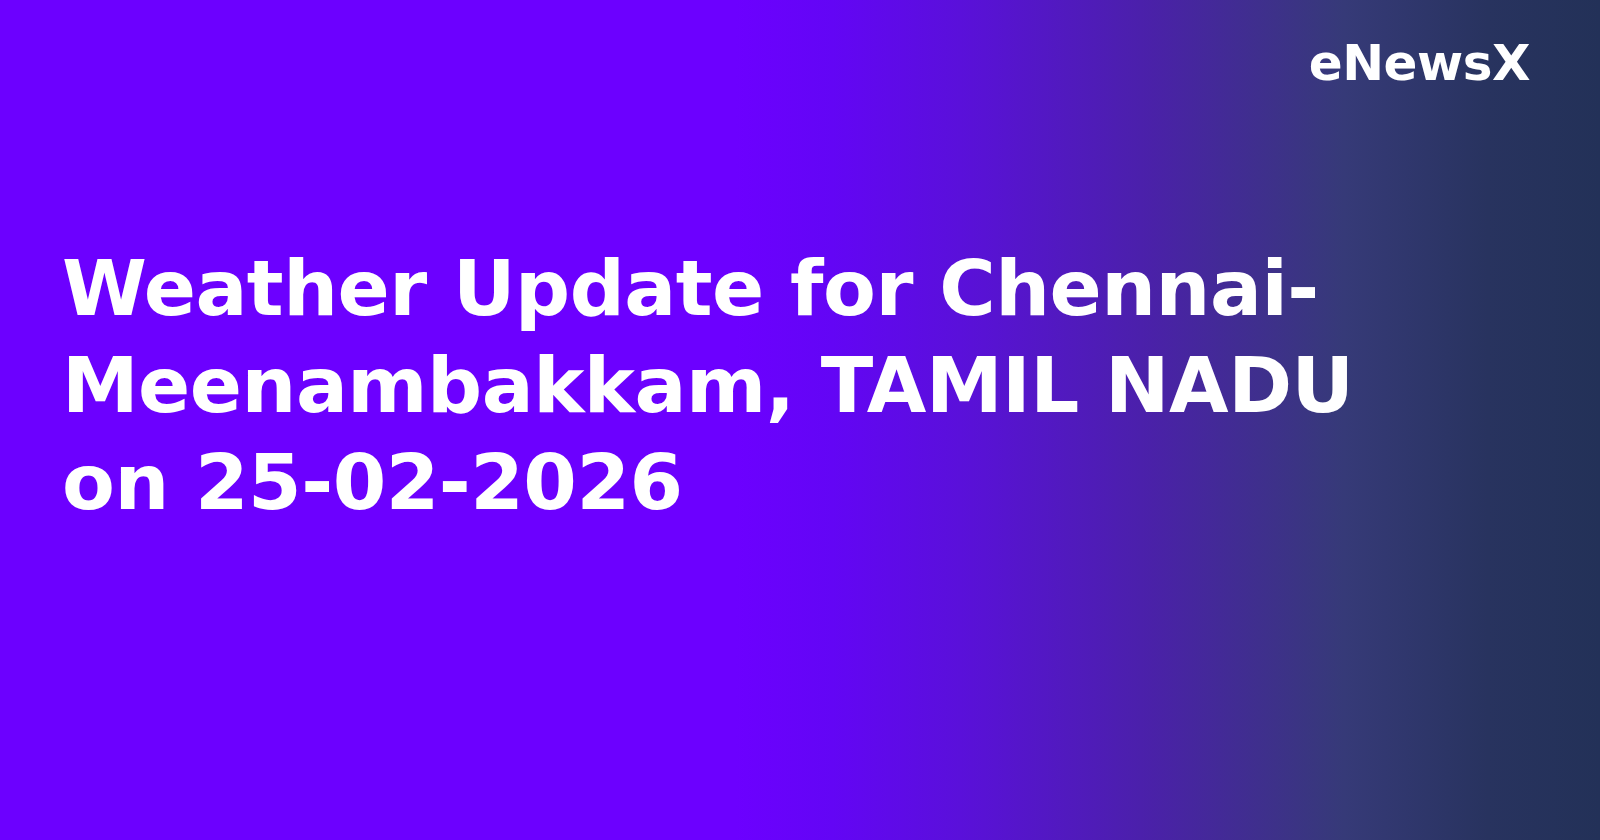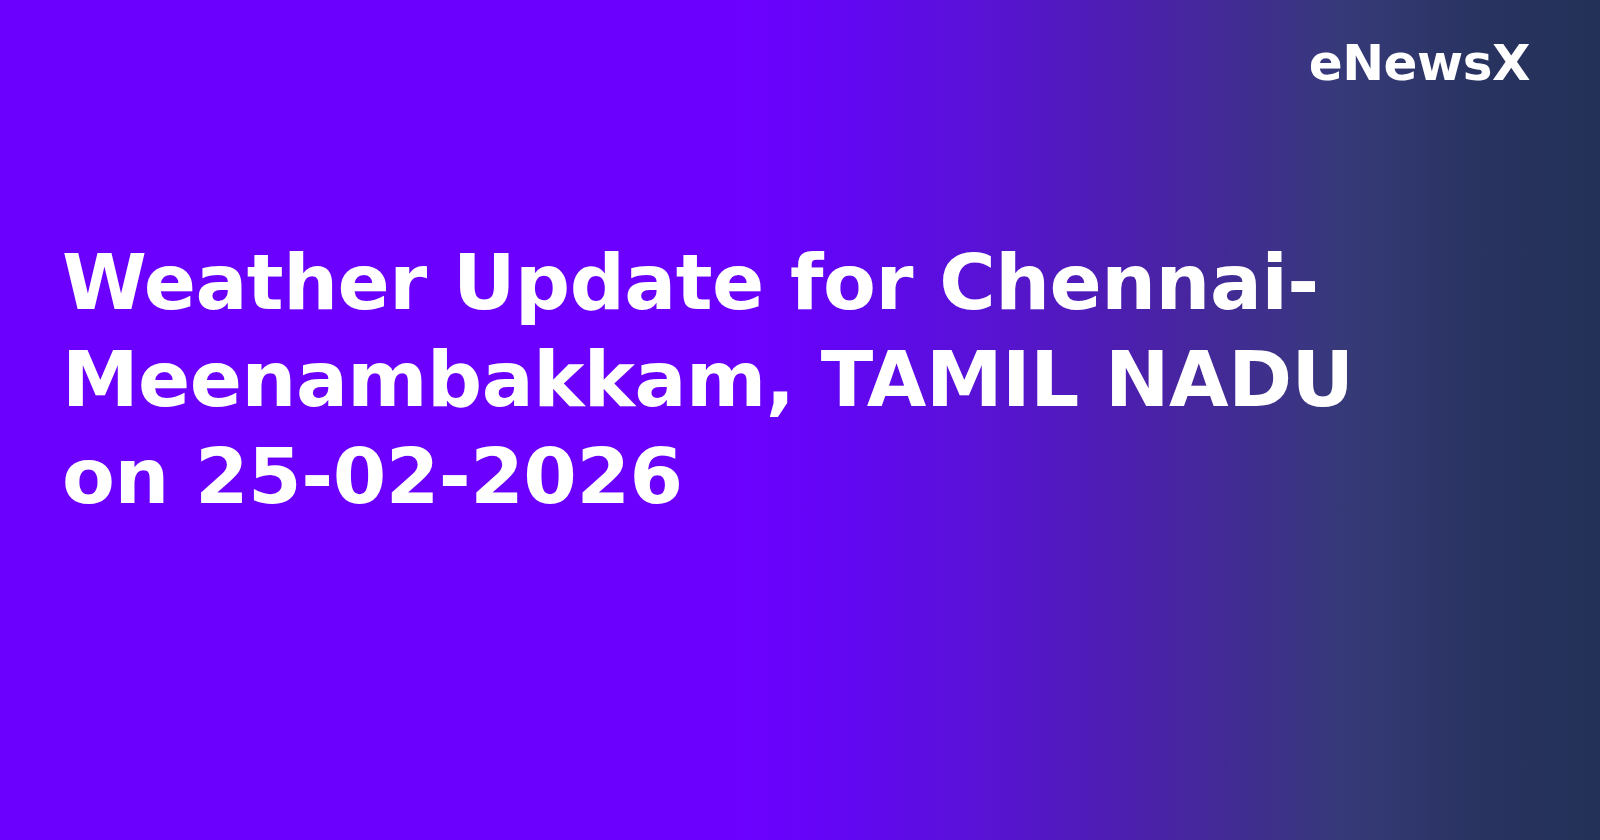--- a/index.html
+++ b/index.html
@@ -47,21 +47,21 @@
     font-weight: 700;
     line-height: 1;
     letter-spacing: -0.5px;
     white-space: nowrap;
   }
 
   
   .headline-wrap {
     position: absolute;
     left: 62px;
-    top: 234px;
+    top: 240px;
     width: 1330px;
   }
 
   .headline {
     color: #ffffff;
     font-family: "DejaVu Sans", "Liberation Sans", sans-serif;
     font-size: 77px;
     font-weight: 700;
     line-height: 97px;
     letter-spacing: -0.5px;

